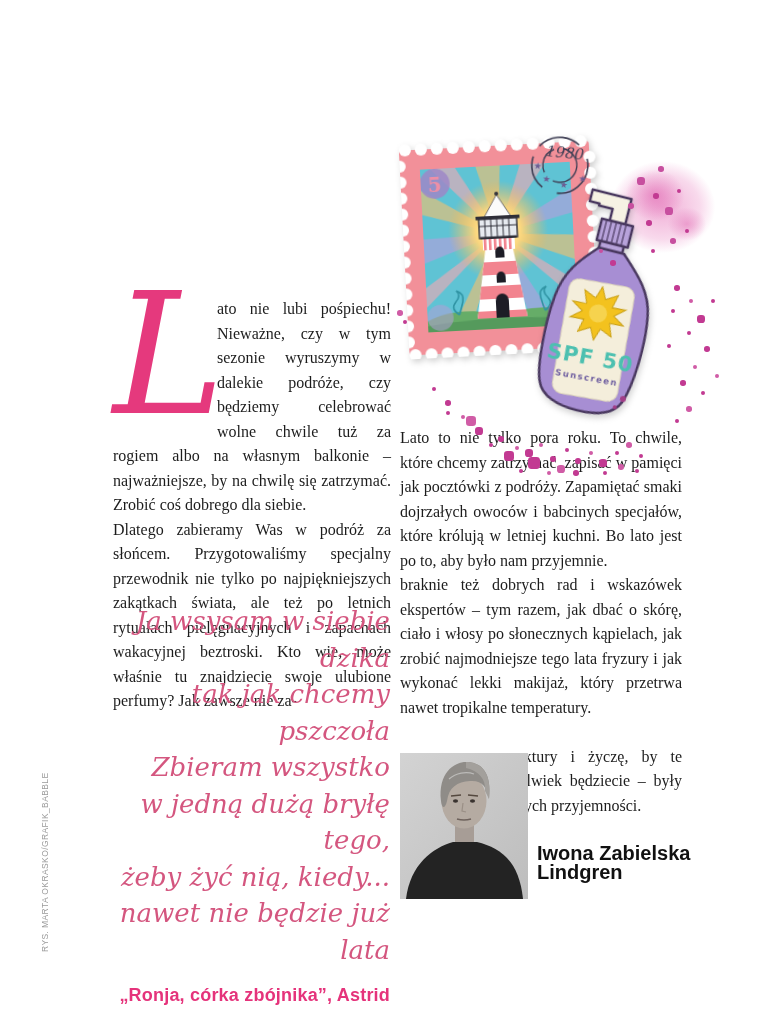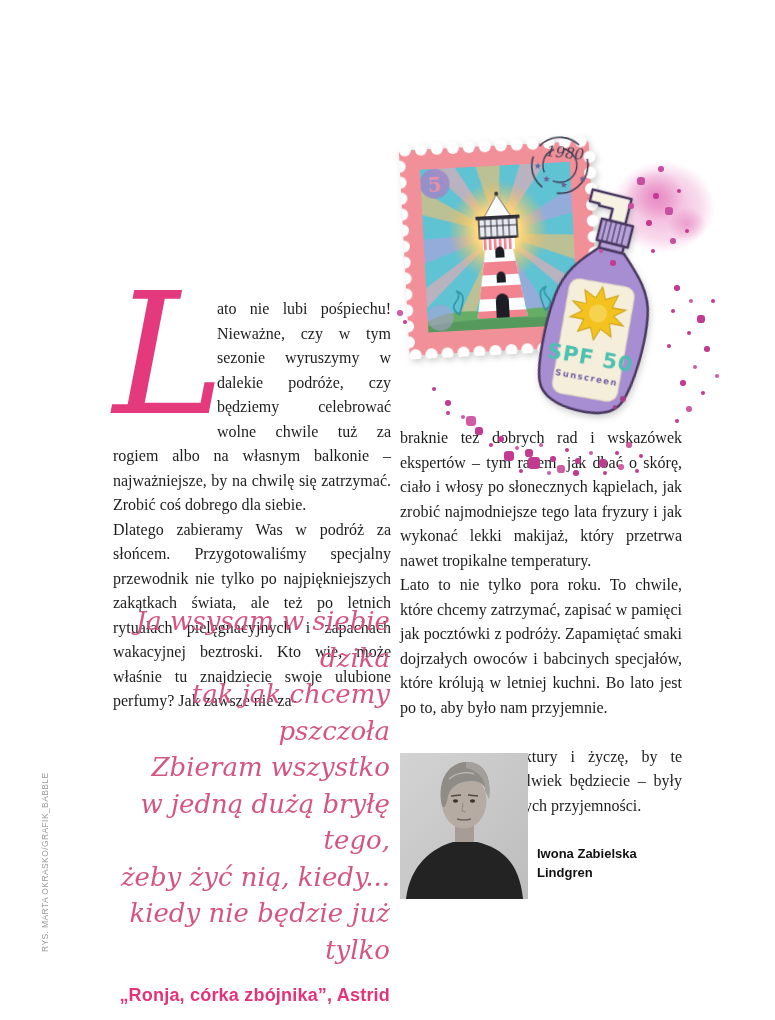--- a/index.html
+++ b/index.html
@@ -21,21 +21,21 @@
   .quote { position:absolute; left:98px; top:603px; width:292px; text-align:right;
            color:#d4567f; font-family:"DejaVu Serif", serif; font-style:italic;
            font-size:26px; line-height:36.5px; }
   .quote-cite { margin-top:9px; font-family:"Liberation Sans", sans-serif;
                 font-style:normal; font-weight:bold; font-size:18px;
                 color:#e5337b; letter-spacing:0.2px; }
 
   
   .author { position:absolute; left:537px; top:844px;
             font-family:"Liberation Sans", sans-serif; font-weight:bold;
-            font-size:13px; line-height:19px; color:#111; }
+            font-size:20px; line-height:19px; color:#111; }
 
   
   .credit { position:absolute; left:40px; top:792px; height:160px;
             writing-mode:vertical-rl; transform:rotate(180deg);
             font-family:"Liberation Sans", sans-serif; font-size:8.5px;
             color:#9b9b9b; letter-spacing:0.4px; white-space:nowrap; }
 
   
   .stamp-svg  { position:absolute; left:404px; top:138px; transform:rotate(-3deg);
                 filter:drop-shadow(2px 3px 3px rgba(0,0,0,.18)); z-index:2; }
@@ -279,32 +279,32 @@
     <circle cx="118" cy="208" r="3" fill="#a13d86"></circle>
     <circle cx="112" cy="218" r="2" fill="#a13d86"></circle>
   </svg>
 
   <div class="col-left body-text">
     <p><span class="dropcap">L</span><span>ato nie lubi pośpiechu! Nieważne, czy w tym sezonie wyruszymy w dalekie podróże, czy będziemy celebrować wolne chwile tuż za rogiem albo na własnym balkonie – najważniejsze, by na chwilę się zatrzymać. Zrobić coś dobrego dla siebie.</span></p>
     <p>Dlatego zabieramy Was w podróż za słońcem. Przygotowaliśmy specjalny przewodnik nie tylko po najpiękniejszych zakątkach świata, ale też po letnich rytuałach pielęgnacyjnych i zapachach wakacyjnej beztroski. Kto wie, może właśnie tu znajdziecie swoje ulubione perfumy? Jak zawsze nie za-</p>
   </div>
 
   <div class="col-right body-text">
+    <p>Lato to nie tylko pora roku. To chwile, które chcemy zatrzymać, zapisać w pamięci jak pocztówki z podróży. Zapamiętać smaki dojrzałych owoców i babcinych specjałów, które królują w letniej kuchni. Bo lato jest po to, aby było nam przyjemnie.</p>
     <p>braknie też dobrych rad i wskazówek ekspertów – tym razem, jak dbać o skórę, ciało i włosy po słonecznych kąpielach, jak zrobić najmodniejsze tego lata fryzury i jak wykonać lekki makijaż, który przetrwa nawet tropikalne temperatury.</p>
-    <p>Lato to nie tylko pora roku. To chwile, które chcemy zatrzymać, zapisać w pamięci jak pocztówki z podróży. Zapamiętać smaki dojrzałych owoców i babcinych specjałów, które królują w letniej kuchni. Bo lato jest po to, aby było nam przyjemnie.</p>
     <p class="gap">Zapraszam do lektury i życzę, by te wakacje – gdziekolwiek będziecie – były pełne słońca i prostych przyjemności.</p>
   </div>
 
   <div class="quote">
     <div>Ja wsysam w siebie dzika</div>
     <div>tak jak chcemy pszczoła</div>
     <div>Zbieram wszystko</div>
     <div>w jedną dużą bryłę tego,</div>
     <div>żeby żyć nią, kiedy...</div>
-    <div>kiedy nie będzie już tylko</div>
+    <div>nawet nie będzie już lata</div>
     <div class="quote-cite">„Ronja, córka zbójnika”, Astrid Lindgren</div>
   </div>
 
   <svg class="portrait" width="128" height="150" viewBox="0 0 128 150">
     <defs>
       <linearGradient id="bgG" x1="0" y1="0" x2="1" y2="1">
         <stop offset="0%" stop-color="#d3d3d3"></stop>
           <stop offset="100%" stop-color="#bdbdbd"></stop>
       </linearGradient>
     </defs>

